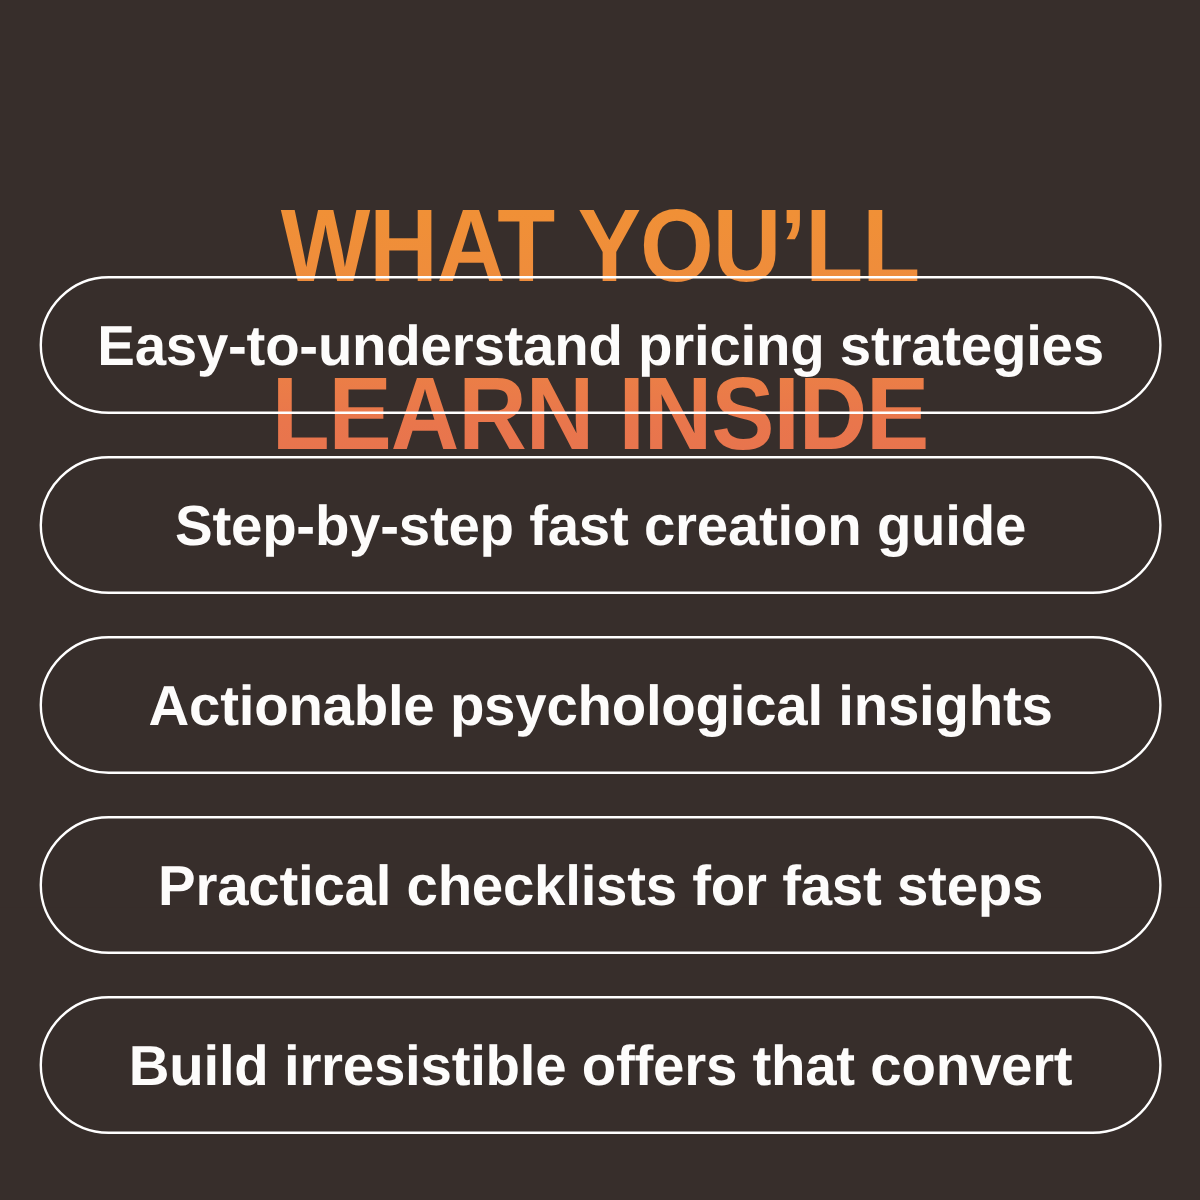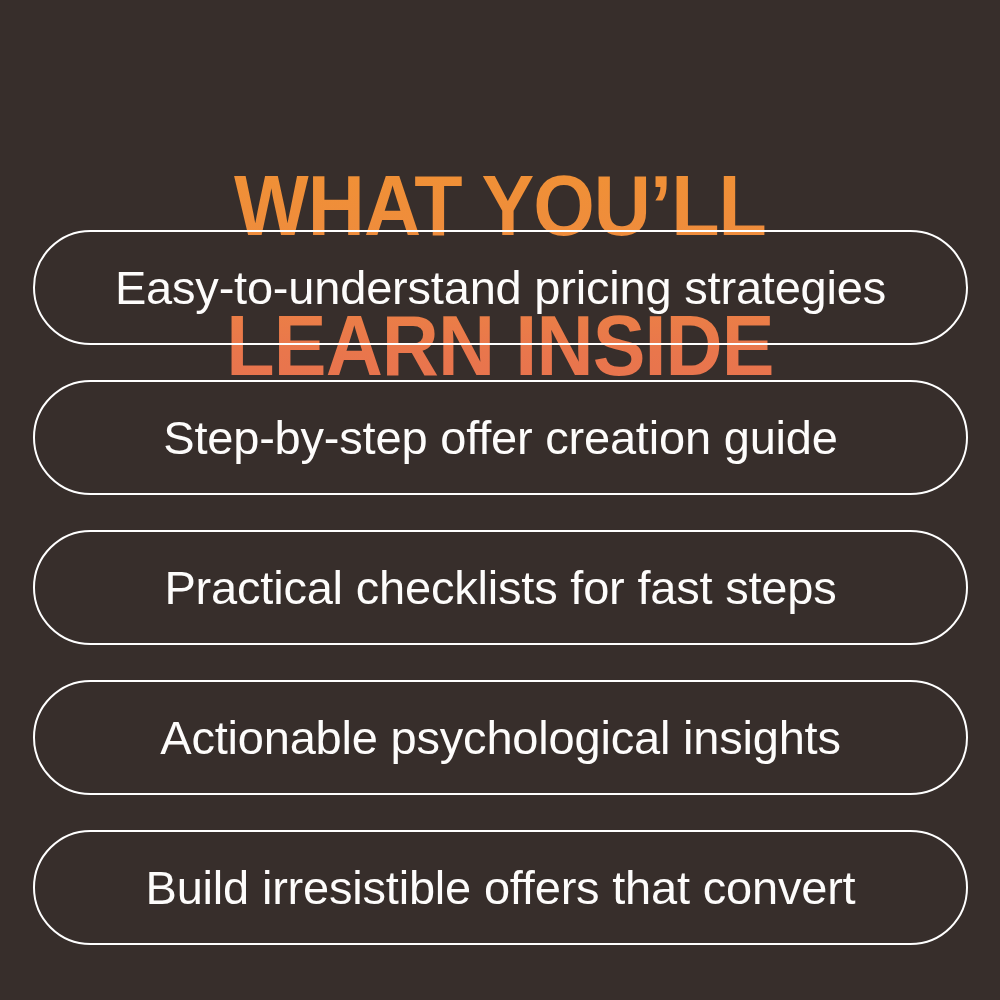--- a/index.html
+++ b/index.html
@@ -69,21 +69,21 @@
     display: flex;
     align-items: center;
     justify-content: center;
   }
   .pill:last-child {
     margin-bottom: 0;
   }
   .pill-label {
     color: #FDFCFB;
     font-family: "Liberation Sans", sans-serif;
-    font-weight: normal;
+    font-weight: bold;
     font-size: 47px;
     line-height: 52px;
     letter-spacing: -0.2px;
     text-align: center;
     white-space: nowrap;
     user-select: none;
   }
 </style>
 </head>
 <body>
@@ -93,26 +93,26 @@
   <h1 class="heading">
     <span class="line line-1">WHAT YOU’LL</span>
     <span class="line line-2">LEARN INSIDE</span>
   </h1>
 
   <div class="pill-list">
     <div class="pill">
       <span class="pill-label">Easy-to-understand pricing strategies</span>
     </div>
     <div class="pill">
-      <span class="pill-label">Step-by-step offer creation guide</span>
+      <span class="pill-label">Step-by-step fast creation guide</span>
+    </div>
+    <div class="pill">
+      <span class="pill-label">Actionable psychological insights</span>
     </div>
     <div class="pill">
       <span class="pill-label">Practical checklists for fast steps</span>
-    </div>
-    <div class="pill">
-      <span class="pill-label">Actionable psychological insights</span>
     </div>
     <div class="pill">
       <span class="pill-label">Build irresistible offers that convert</span>
     </div>
   </div>
 
 </div>
 
 </body></html>

